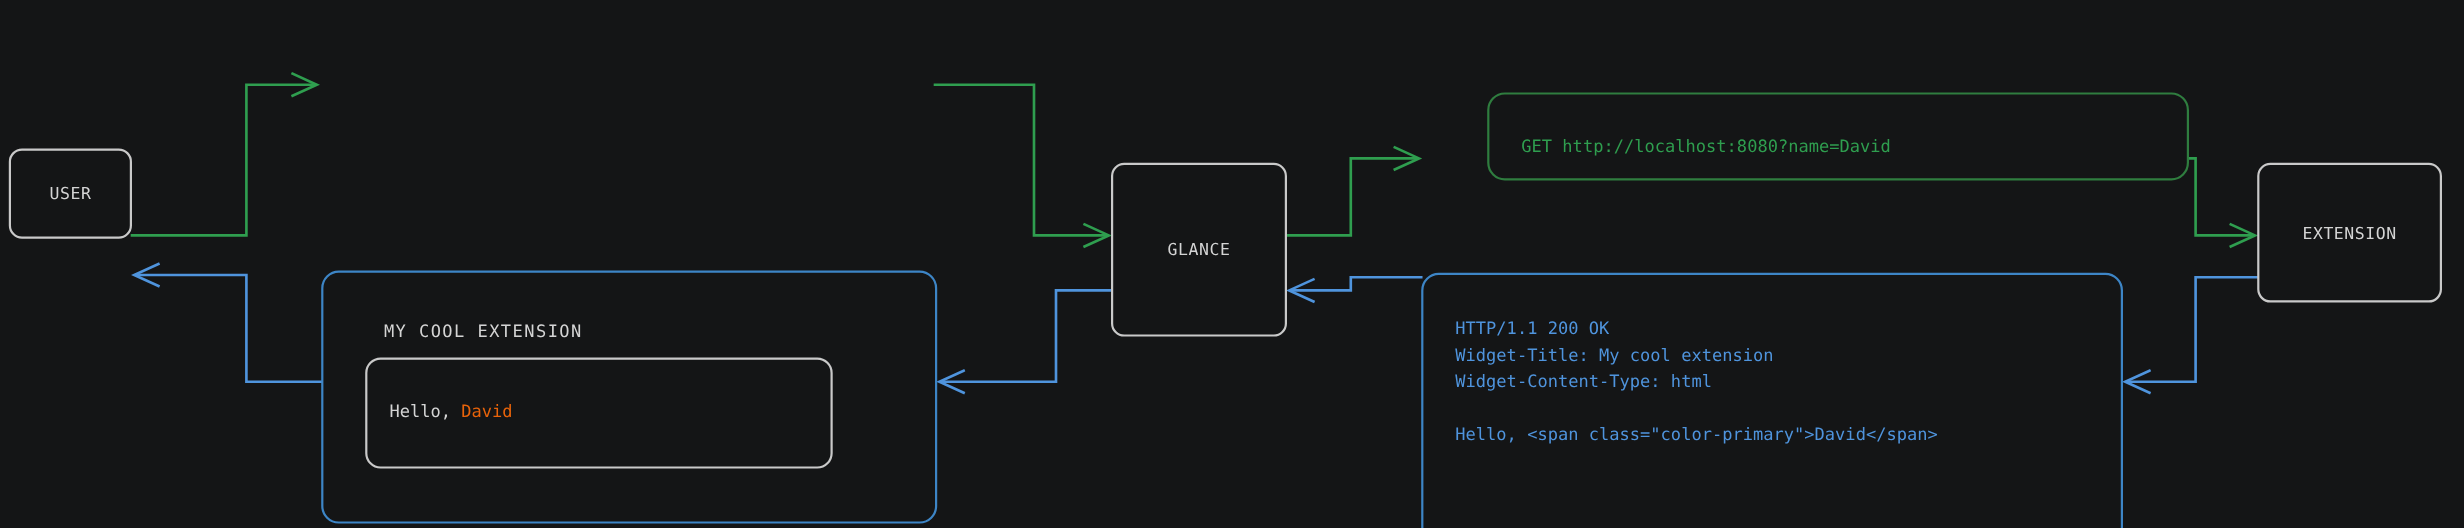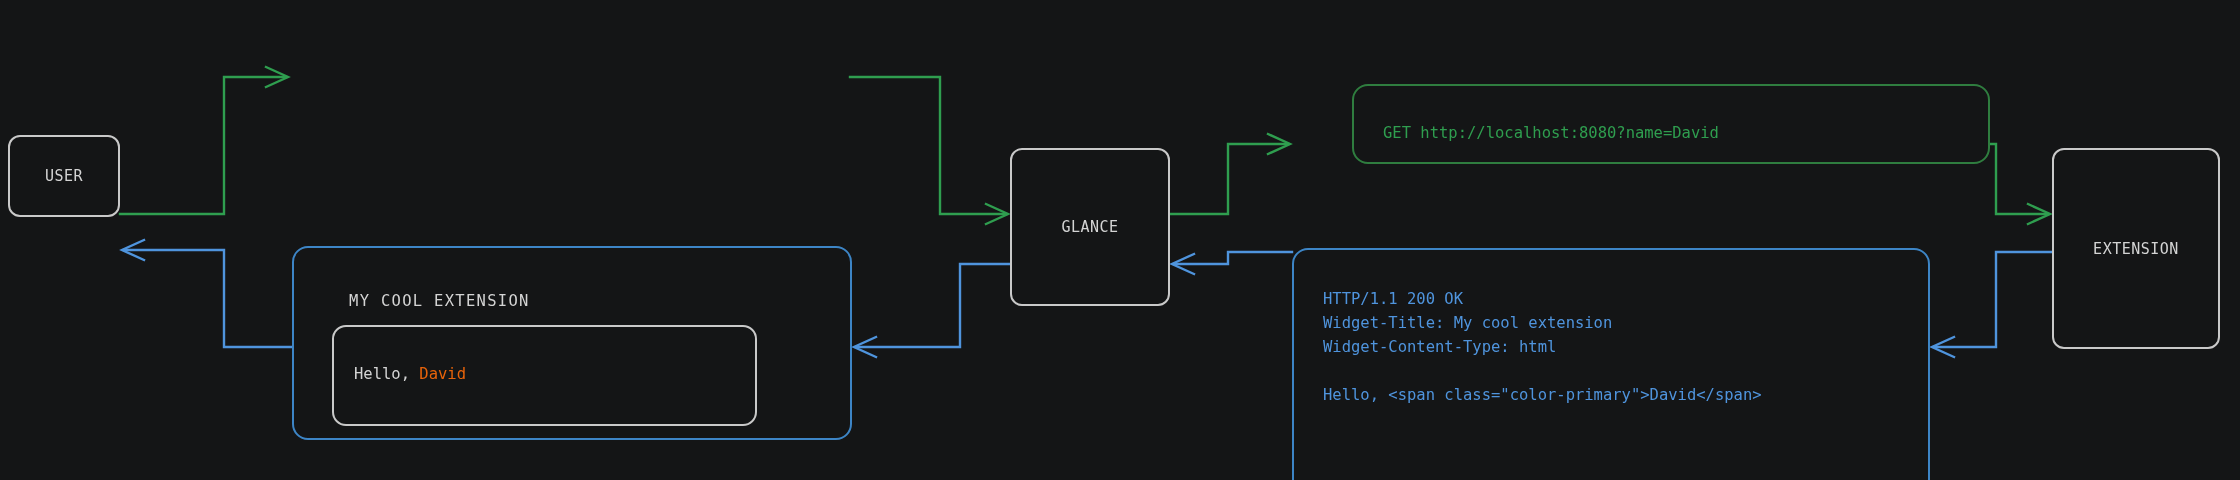--- a/index.html
+++ b/index.html
@@ -41,21 +41,21 @@
   }
   .node-label {
     color: #d4d4d4;
     font-family: "DejaVu Sans Mono", "Liberation Mono", monospace;
     font-size: 15px;
     letter-spacing: 0.5px;
     white-space: nowrap;
   }
   #node-user     { left: 8px;    top: 135px; width: 112px; height: 82px; }
   #node-glance   { left: 1010px; top: 148px; width: 160px; height: 158px; }
-  #node-extension{ left: 2052px; top: 148px; width: 168px; height: 201px; }
+  #node-extension{ left: 2052px; top: 148px; width: 168px; height: 127px; }
 
   
   .msg-box {
     position: absolute;
     border-radius: 16px;
     background: #141516;
     box-sizing: border-box;
   }
   .msg-box.green { border: 2px solid #2f7d3f; }
   .msg-box.blue  { border: 2px solid #3d85c6; }
@@ -76,21 +76,21 @@
   }
   #box-get {
     left: 1352px; top: 84px; width: 638px; height: 80px;
     padding: 35px 0 0 29px;
   }
   #box-response {
     left: 1292px; top: 248px; width: 638px; height: 264px;
     padding: 37px 0 0 29px;
   }
   #box-widget {
-    left: 292px; top: 246px; width: 560px; height: 194px;
+    left: 292px; top: 246px; width: 560px; height: 230px;
     padding: 0;
     text-align: center;
   }
 
   
   .widget-title {
     position: absolute;
     left: 55px;
     top: 44px;
     color: #d4d4d4;

